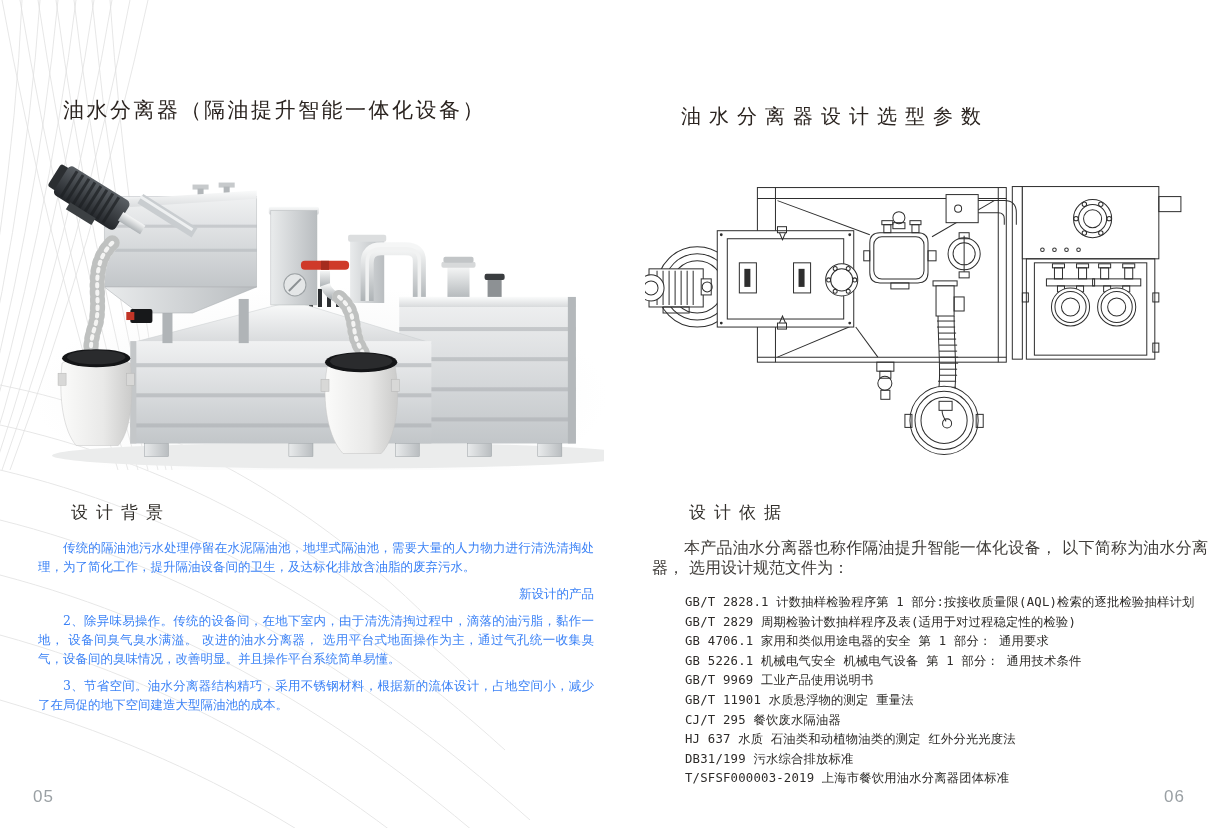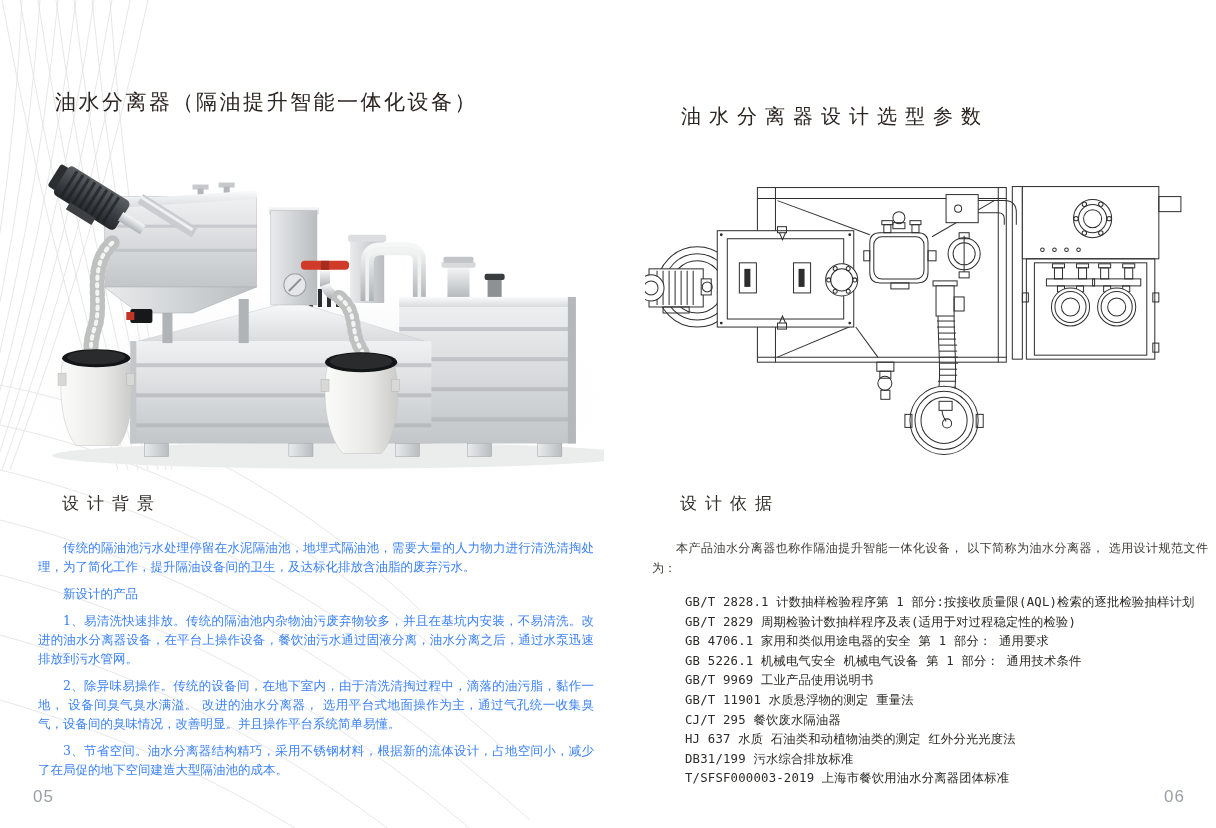--- a/index.html
+++ b/index.html
@@ -5,22 +5,22 @@
   html,body{margin:0;padding:0;background:#888;}
   .spread{position:relative;width:1216px;height:828px;background:#ffffff;overflow:hidden;
           font-family:"DejaVu Serif", serif;color:#3b3835;}
   .deco{position:absolute;pointer-events:none;}
   .page-title{position:absolute;font-size:21px;color:#2b2420;letter-spacing:2.5px;white-space:nowrap;}
   .page-title.right{font-size:20px;letter-spacing:8px;}
   .section-heading{position:absolute;font-size:17px;color:#33302c;letter-spacing:8px;white-space:nowrap;}
   .body-text{position:absolute;left:38px;top:538px;width:556px;}
   .body-text p{margin:0 0 8px 0;text-indent:2em;font-size:12.5px;line-height:19px;
                text-align:justify;color:#3b82f6;}
-  .body-text p.subtitle{text-align:left;}
-  .rp-intro{position:absolute;left:652px;top:538px;width:556px;font-size:12px;line-height:20px;
+  .body-text p.subtitle{text-align:right;}
+  .rp-intro{position:absolute;left:652px;top:538px;width:556px;font-size:16px;line-height:20px;
             text-indent:2em;text-align:justify;color:#3f3c39;}
   .standards{position:absolute;left:685px;top:593px;width:528px;}
   .std-line{font-family:"DejaVu Sans Mono", monospace;font-size:12.3px;line-height:19.6px;
             letter-spacing:0.2px;color:#2d2b29;white-space:nowrap;}
   .pagenum{position:absolute;top:787px;font-family:"Liberation Sans", sans-serif;
            font-size:17px;color:#9aa0a4;letter-spacing:1px;}
   .pagenum.left{left:33px;}
   .pagenum.right{left:1164px;}
   .floor-glow{position:absolute;left:30px;top:285px;width:580px;height:185px;
               background:radial-gradient(ellipse at 50% 60%, #f2f3f3 0%, rgba(255,255,255,0) 70%);}
@@ -56,21 +56,21 @@
       <path d="M0,15 C150,45 300,120 430,250"></path>
       <path d="M0,55 C160,90 320,170 470,310"></path>
       <path d="M0,100 C170,140 340,230 505,380"></path>
       <path d="M0,150 C180,195 350,290 530,450"></path>
       <path d="M0,205 C190,255 355,350 540,520"></path>
       <path d="M0,265 C200,320 360,420 545,590"></path>
       <path d="M0,330 C205,390 360,480 540,650"></path>
     </g>
   </svg>
 
-  <h1 class="page-title" style="left:55px;top:88px;margin:0;font-weight:normal;">油水分离器（隔油提升智能一体化设备）</h1>
+  <h1 class="page-title" style="left:55px;top:88px;margin:8px;font-weight:normal;">油水分离器（隔油提升智能一体化设备）</h1>
 
   <div class="floor-glow"></div>
 
   <svg class="deco" style="left:42px;top:150px;" width="562" height="322" viewBox="0 0 560 320">
     <defs>
       <linearGradient id="gSteel" x1="0" y1="0" x2="0" y2="1">
         <stop offset="0" stop-color="#f0f1f2"></stop>
           <stop offset="1" stop-color="#c2c6c9"></stop>
       </linearGradient>
       <linearGradient id="gSteelH" x1="0" y1="0" x2="1" y2="0">
@@ -212,26 +212,25 @@
 
     <g>
       <path d="M284,216 C278,252 286,288 300,302 L338,302 C352,288 358,252 352,216 C330,204 304,204 284,216 Z" fill="url(#gDrum)" stroke="#c3c3c2" stroke-width="0.5"></path>
       <ellipse cx="318" cy="211" rx="36" ry="10" fill="#141517"></ellipse>
       <ellipse cx="318" cy="210" rx="31" ry="8" fill="#2a2b2d"></ellipse>
       <rect x="278" y="228" width="8" height="12" fill="#d8d8d7" stroke="#b5b5b4" stroke-width="0.5"></rect>
       <rect x="348" y="228" width="8" height="12" fill="#d8d8d7" stroke="#b5b5b4" stroke-width="0.5"></rect>
     </g>
   </svg>
 
-  <h2 class="section-heading" style="left:62px;top:492px;margin:0;font-weight:normal;">设计背景</h2>
+  <h2 class="section-heading" style="left:62px;top:492px;margin:9px;font-weight:normal;">设计背景</h2>
 
   <div class="body-text">
     <p>传统的隔油池污水处理停留在水泥隔油池，地埋式隔油池，需要大量的人力物力进行清洗清掏处理，为了简化工作，提升隔油设备间的卫生，及达标化排放含油脂的废弃污水。</p>
     <p class="subtitle">新设计的产品</p>
-    <p>1、易清洗快速排放。传统的隔油池内杂物油污废弃物较多，并且在基坑内安装，不易清洗。改进的油水分离器设备，在平台上操作设备，餐饮油污水通过固液分离，油水分离之后，通过水泵迅速排放到污水管网。</p>
     <p>2、除异味易操作。传统的设备间，在地下室内，由于清洗清掏过程中，滴落的油污脂，黏作一地， 设备间臭气臭水满溢。 改进的油水分离器， 选用平台式地面操作为主，通过气孔统一收集臭气，设备间的臭味情况，改善明显。并且操作平台系统简单易懂。</p>
     <p>3、节省空间。油水分离器结构精巧，采用不锈钢材料，根据新的流体设计，占地空间小，减少了在局促的地下空间建造大型隔油池的成本。</p>
   </div>
 
   <div class="pagenum left">05</div>
 
   <h1 class="page-title right" style="left:670px;top:92px;margin:11px;font-weight:normal;">油水分离器设计选型参数</h1>
 
   <svg class="deco" style="left:645px;top:156px;" width="562" height="314" viewBox="0 0 560 312">
     <style>
@@ -411,21 +410,21 @@
         <circle class="wf" cx="470" cy="150" r="19"></circle>
           <circle class="ln" cx="470" cy="150" r="15.5"></circle>
         <circle class="ln" cx="470" cy="150" r="9"></circle>
       </g>
       <rect class="ln" x="506" y="136" width="6" height="9"></rect>
       <rect class="ln" x="506" y="186" width="6" height="9"></rect>
       <rect class="ln" x="376" y="136" width="6" height="9"></rect>
     </g>
   </svg>
 
-  <h2 class="section-heading" style="left:680px;top:492px;margin:0;font-weight:normal;">设计依据</h2>
+  <h2 class="section-heading" style="left:680px;top:492px;margin:9px;font-weight:normal;">设计依据</h2>
 
   <p class="rp-intro" style="margin:0;">本产品油水分离器也称作隔油提升智能一体化设备， 以下简称为油水分离器， 选用设计规范文件为：</p>
 
   <div class="standards">
     <div class="std-line">GB/T 2828.1 计数抽样检验程序第 1 部分:按接收质量限(AQL)检索的逐批检验抽样计划</div>
     <div class="std-line">GB/T 2829 周期检验计数抽样程序及表(适用于对过程稳定性的检验)</div>
     <div class="std-line">GB 4706.1 家用和类似用途电器的安全 第 1 部分： 通用要求</div>
     <div class="std-line">GB 5226.1 机械电气安全 机械电气设备 第 1 部分： 通用技术条件</div>
     <div class="std-line">GB/T 9969 工业产品使用说明书</div>
     <div class="std-line">GB/T 11901 水质悬浮物的测定 重量法</div>

